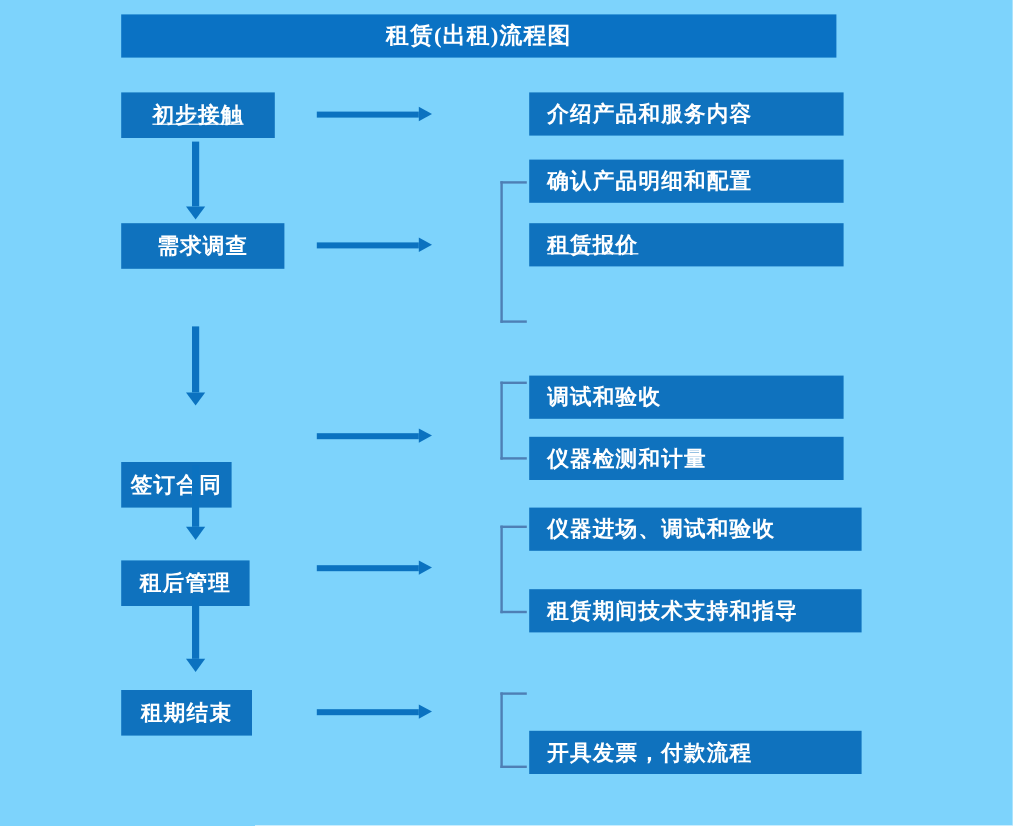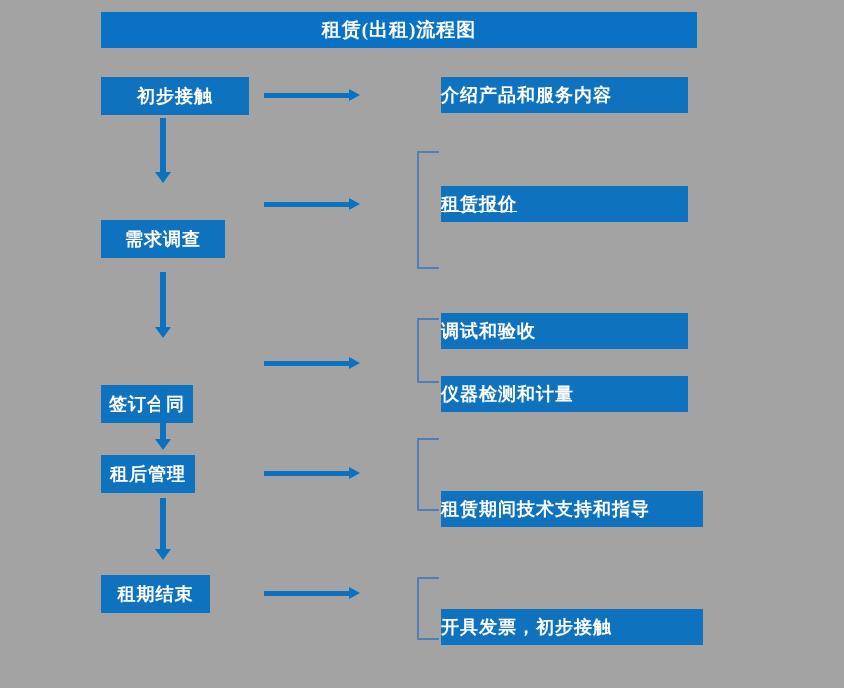--- a/index.html
+++ b/index.html
@@ -8,21 +8,21 @@
     padding: 0;
     background: #ffffff;
   }
   body {
     font-family: "Liberation Serif", "DejaVu Serif", serif;
   }
   #flow-root {
     position: relative;
     width: 844px;
     height: 688px;
-    background: #a3a3a3;
+    background: #7dd3fc;
     overflow: hidden;
   }
 
   
   .title-bar {
     position: absolute;
     left: 101px;
     top: 12px;
     width: 596px;
     height: 36px;
@@ -47,20 +47,21 @@
     font-weight: bold;
     letter-spacing: 1px;
     white-space: nowrap;
   }
   .node.left {
     justify-content: center;
     height: 38px;
   }
   .node.right {
     justify-content: flex-start;
+    padding-left: 15px;
     height: 36px;
     left: 441px;
     width: 247px;
   }
 
   
   .arrow-h {
     position: absolute;
     height: 12px;
   }
@@ -113,87 +114,89 @@
     box-sizing: border-box;
   }
 </style>
 </head>
 <body>
 
 <div id="flow-root">
 
   <div class="title-bar">租赁(出租)流程图</div>
 
-  <div class="node left" style="left:101px; top:77px; width:148px;">初步接触</div>
+  <div class="node left" style="left:101px; top:77px; width:128px;text-decoration:underline;">初步接触</div>
 
   <div class="arrow-h" style="left:264px; top:89px; width:96px;">
     <div class="shaft" style="width:85px;"></div>
     <div class="head" style="left:85px;"></div>
   </div>
 
   <div class="node right" style="top:77px;">介绍产品和服务内容</div>
 
   <div class="arrow-v" style="left:155px; top:118px; height:65px;">
     <div class="shaft" style="height:54px;"></div>
     <div class="head" style="top:54px;"></div>
   </div>
 
-  <div class="node left" style="left:101px; top:186px; width:124px;margin-top:34px;">需求调查</div>
+  <div class="node left" style="left:101px; top:186px; width:136px;">需求调查</div>
 
   <div class="arrow-h" style="left:264px; top:198px; width:96px;">
     <div class="shaft" style="width:85px;"></div>
     <div class="head" style="left:85px;"></div>
   </div>
 
   <div class="bracket" style="top:151px; height:118px;"></div>
 
+  <div class="node right" style="top:133px;">确认产品明细和配置</div>
   <div class="node right" style="top:186px;text-decoration:underline;">租赁报价</div>
 
   <div class="arrow-v" style="left:155px; top:272px; height:66px;">
     <div class="shaft" style="height:55px;"></div>
     <div class="head" style="top:55px;"></div>
   </div>
 
   <div class="node left" style="left:101px; top:345px; width:92px;margin-top:40px;">签订合同</div>
 
   <div class="arrow-h" style="left:264px; top:357px; width:96px;">
     <div class="shaft" style="width:85px;"></div>
     <div class="head" style="left:85px;"></div>
   </div>
 
   <div class="bracket" style="top:318px; height:65px;"></div>
 
   <div class="node right" style="top:313px;">调试和验收</div>
-  <div class="node right" style="top:376px;">仪器检测和计量</div>
+  <div class="node right" style="top:364px;">仪器检测和计量</div>
 
   <div class="arrow-v" style="left:155px; top:388px; height:62px;">
     <div class="shaft" style="height:51px;"></div>
     <div class="head" style="top:51px;"></div>
   </div>
 
-  <div class="node left" style="left:101px; top:455px; width:94px;">租后管理</div>
+  <div class="node left" style="left:101px; top:467px; width:107px;">租后管理</div>
 
   <div class="arrow-h" style="left:264px; top:467px; width:96px;">
     <div class="shaft" style="width:85px;"></div>
     <div class="head" style="left:85px;"></div>
   </div>
 
   <div class="bracket" style="top:438px; height:73px;"></div>
 
+  <div class="node right" style="top:423px; width:262px;">仪器进场、调试和验收</div>
   <div class="node right" style="top:491px; width:262px;">租赁期间技术支持和指导</div>
 
   <div class="arrow-v" style="left:155px; top:498px; height:62px;">
     <div class="shaft" style="height:51px;"></div>
     <div class="head" style="top:51px;"></div>
   </div>
 
   <div class="node left" style="left:101px; top:575px; width:109px;">租期结束</div>
 
   <div class="arrow-h" style="left:264px; top:587px; width:96px;">
     <div class="shaft" style="width:85px;"></div>
     <div class="head" style="left:85px;"></div>
   </div>
 
   <div class="bracket" style="top:577px; height:63px;"></div>
 
-  <div class="node right" style="top:609px; width:262px;">开具发票，初步接触</div>
+  <div class="node right" style="top:609px; width:262px;">开具发票，付款流程</div>
 
 </div>
 
 </body></html>

